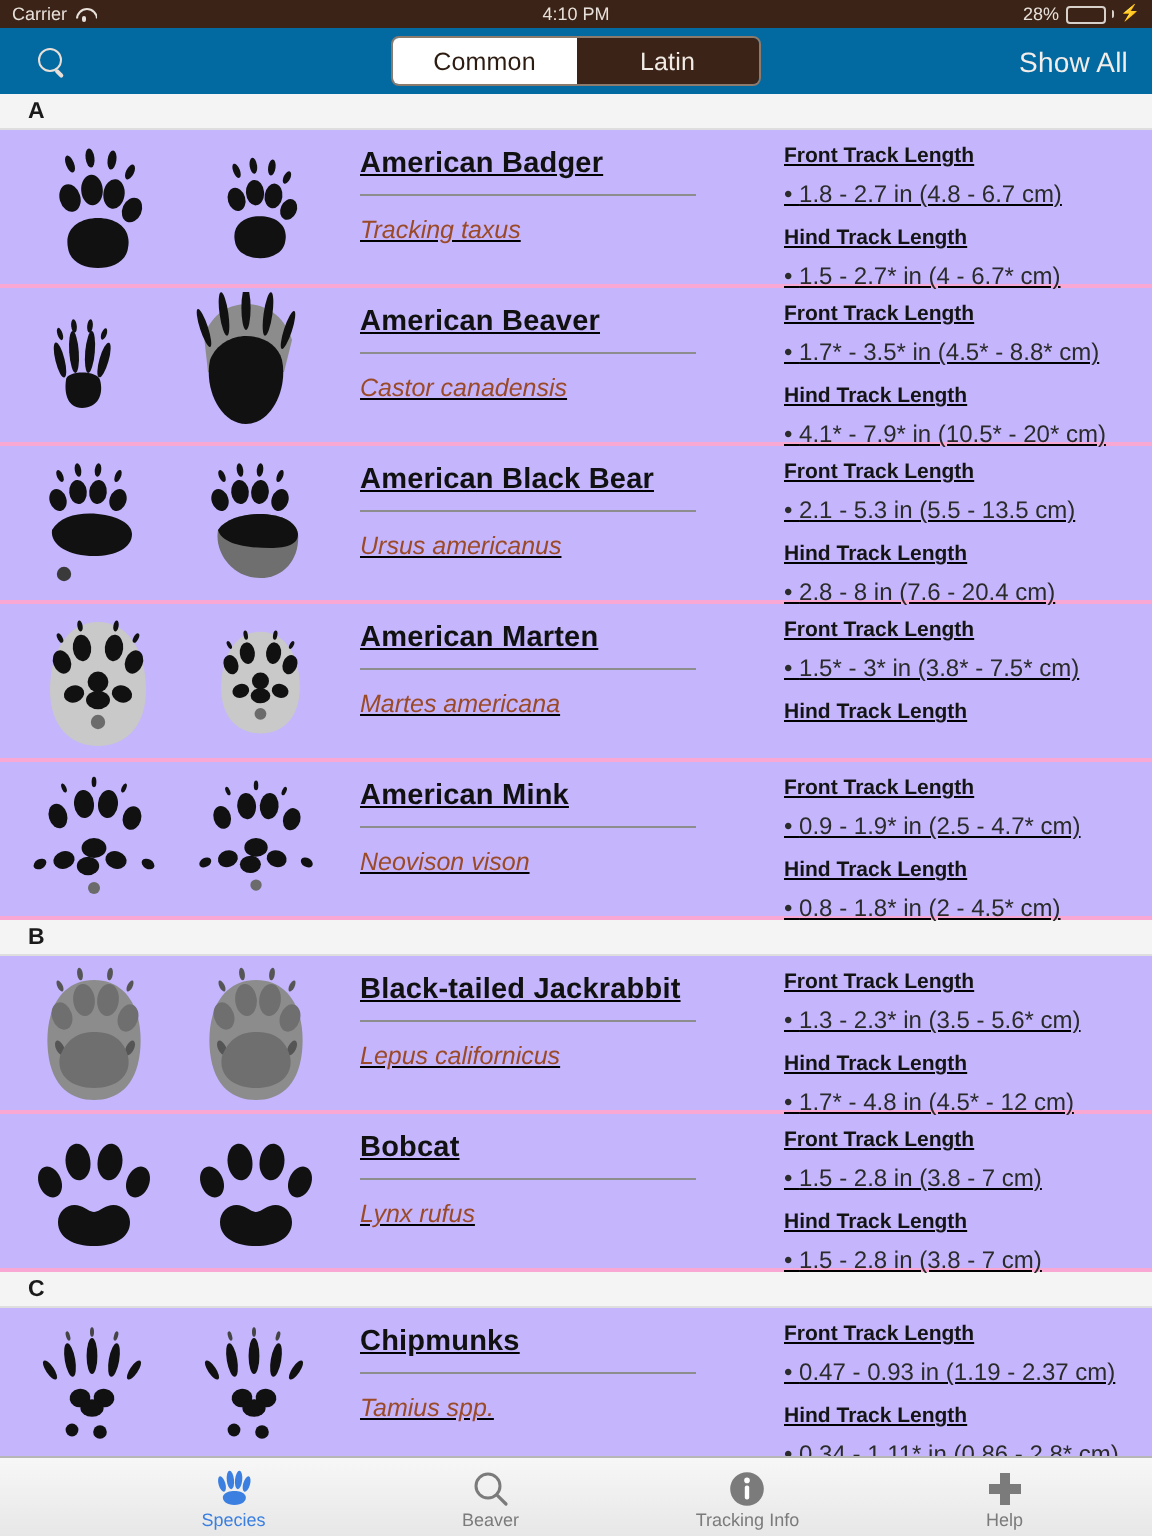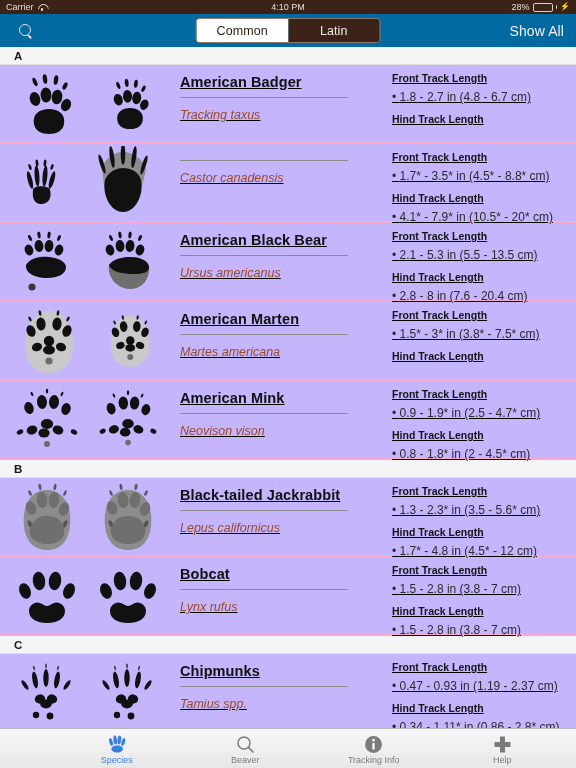--- a/index.html
+++ b/index.html
@@ -168,20 +168,21 @@
         </div>
         <div class="names">
           <div class="common-name">American Badger</div>
           <div class="name-rule"></div>
           <div class="latin-name">Tracking taxus</div>
         </div>
         <div class="measures">
           <div class="m-label">Front Track Length</div>
           <div class="m-value">1.8 - 2.7 in (4.8 - 6.7 cm)</div>
           <div class="m-label">Hind Track Length</div>
+          <div class="m-value">1.5 - 2.7* in (4 - 6.7* cm)</div>
         </div>
       </div>
       <div class="row">
         <div class="tracks">
           <span>
             <svg width="42" height="58" viewBox="0 0 42 58">
     <ellipse cx="9" cy="13" rx="1.3" ry="3.2" fill="#111111" transform="rotate(-18 9 13)"></ellipse>
               <ellipse cx="16" cy="9" rx="1.4" ry="3.4" fill="#111111" transform="rotate(-6 16 9)"></ellipse>
               <ellipse cx="24" cy="9" rx="1.4" ry="3.4" fill="#111111" transform="rotate(6 24 9)"></ellipse>
               <ellipse cx="31" cy="13" rx="1.3" ry="3" fill="#111111" transform="rotate(20 31 13)"></ellipse>
@@ -198,20 +199,21 @@
     <ellipse cx="10" cy="18" rx="2" ry="10" fill="#111111" transform="rotate(-18 10 18)"></ellipse>
               <ellipse cx="20" cy="11" rx="2.2" ry="11" fill="#111111" transform="rotate(-8 20 11)"></ellipse>
               <ellipse cx="31" cy="8" rx="2.3" ry="11" fill="#111111"></ellipse>
               <ellipse cx="42" cy="11" rx="2.2" ry="11" fill="#111111" transform="rotate(8 42 11)"></ellipse>
               <ellipse cx="52" cy="19" rx="2" ry="10" fill="#111111" transform="rotate(18 52 19)"></ellipse>
     <path d="M13 34 C16 26,24 22,31 22 C39 22,47 26,49 34 C52 48,44 66,31 66 C18 66,10 48,13 34 Z" fill="#111111"></path>
   </svg>
           </span>
         </div>
         <div class="names">
+          <div class="common-name">American Beaver</div>
           <div class="name-rule"></div>
           <div class="latin-name">Castor canadensis</div>
         </div>
         <div class="measures">
           <div class="m-label">Front Track Length</div>
           <div class="m-value">1.7* - 3.5* in (4.5* - 8.8* cm)</div>
           <div class="m-label">Hind Track Length</div>
           <div class="m-value">4.1* - 7.9* in (10.5* - 20* cm)</div>
         </div>
       </div>

